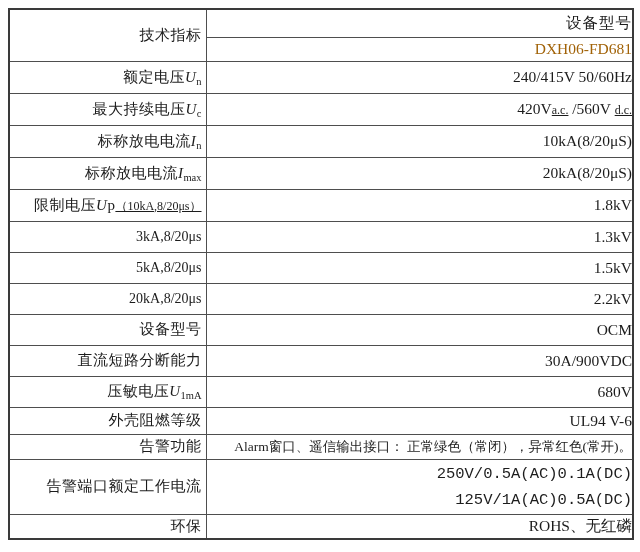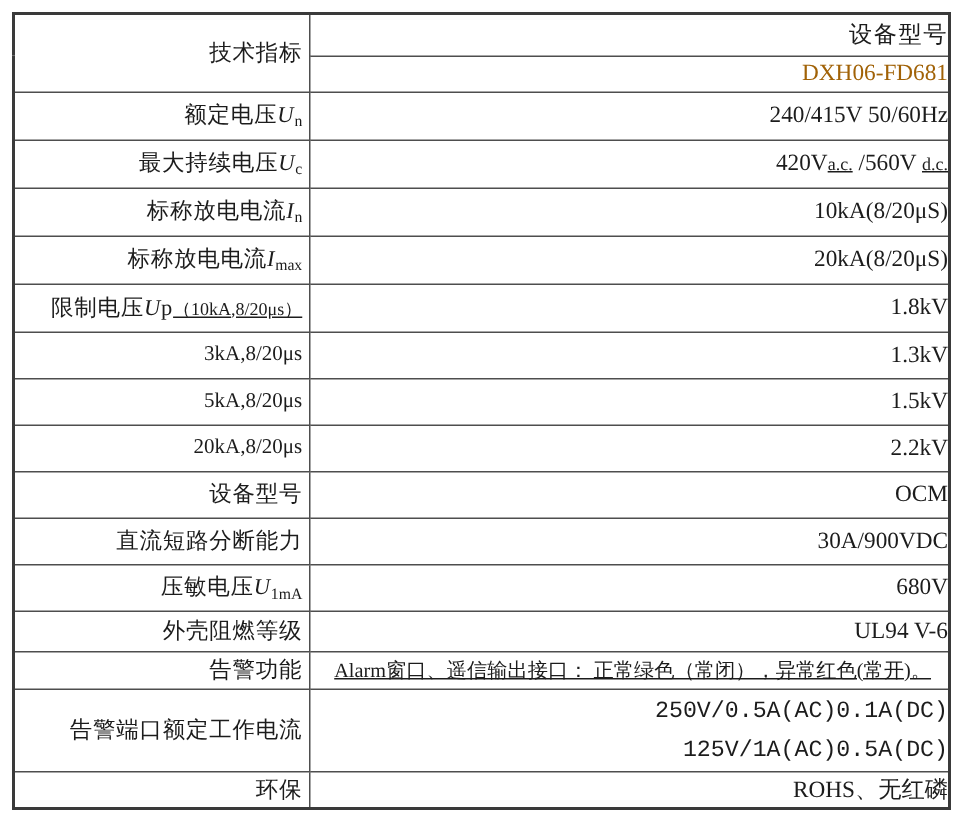--- a/index.html
+++ b/index.html
@@ -56,24 +56,23 @@
   tbody tr:nth-child(14)   { height: 55px; font-family: Liberation Mono, monospace; }
   tbody tr:nth-child(15)   { height: 15px; }
 
   
   tbody tr:nth-child(6) .label-cell,
   tbody tr:nth-child(7) .label-cell,
   tbody tr:nth-child(8) .label-cell { font-size: 14px; letter-spacing: 0; }
 
   
   tbody tr:nth-child(13) .value-cell {
-    text-align: center;
+    text-align: right;
     font-size: 13.5px;
     padding-left: 5px;
-    text-decoration: underline;
   }
   
   tbody tr:nth-child(14) .value-cell div { line-height: 26px; }
 
   .seg-i   { font-style: italic; }
   .seg-sub { font-size: 10.5px; vertical-align: -3px; letter-spacing: 0; }
   .seg-small { font-size: 12px; letter-spacing: 0; text-decoration: underline; }
 </style>
 </head>
 <body>

